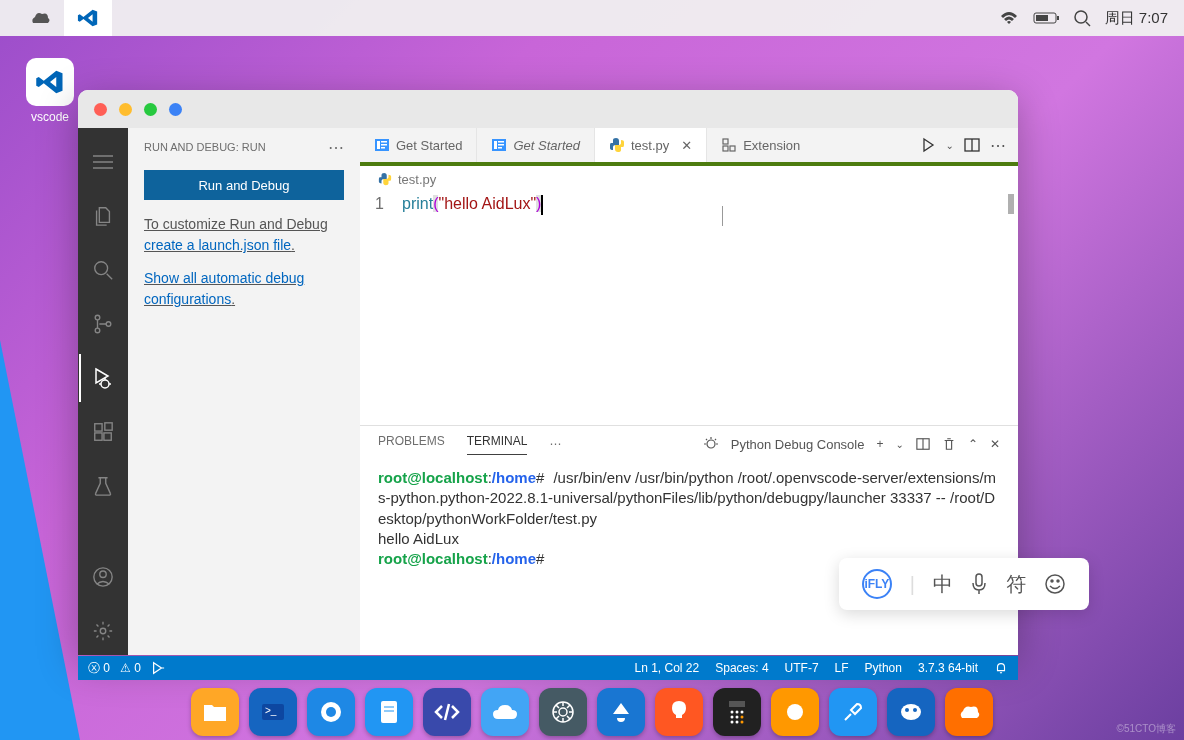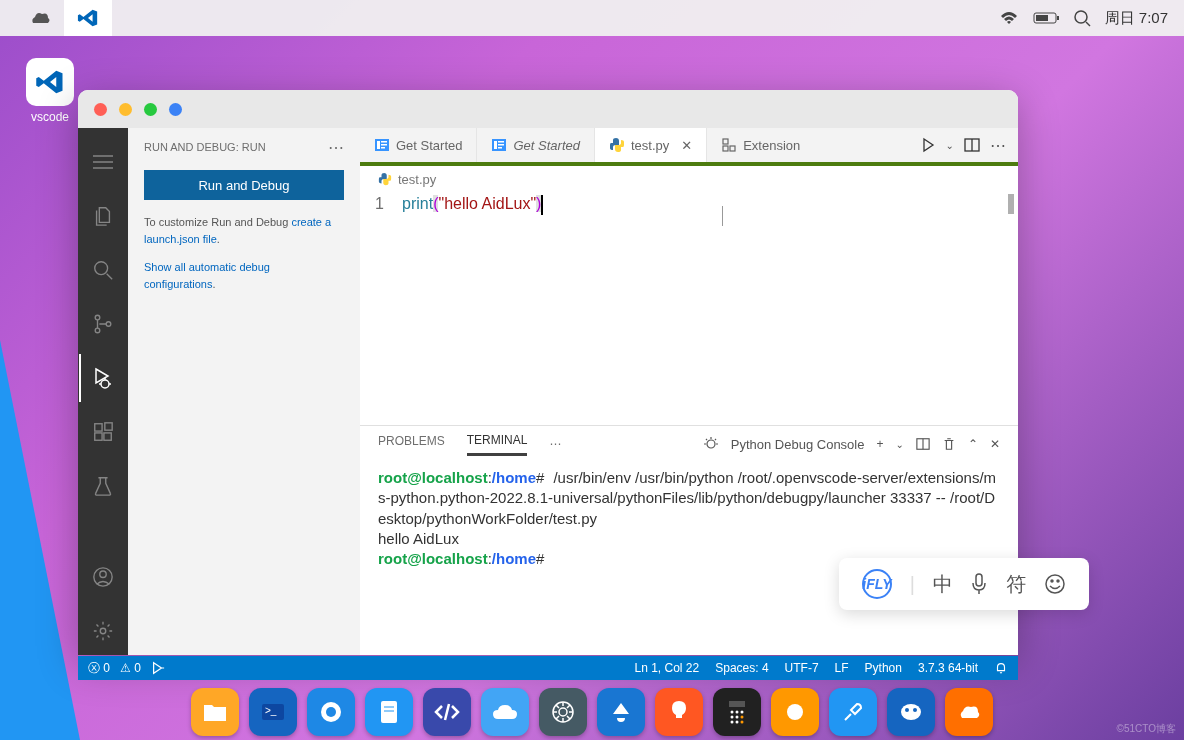--- a/index.html
+++ b/index.html
@@ -31,21 +31,21 @@
 .vscode-body { flex: 1; display: flex; }
 .activity-bar { width: 50px; background: #333333; display: flex; flex-direction: column; align-items: center; padding-top: 10px; gap: 6px; }
 .activity-item { width: 48px; height: 48px; display: flex; align-items: center; justify-content: center; color: #858585; cursor: pointer; position: relative; }
 .activity-item.active { color: #fff; }
 .activity-item.active::before { content: ''; position: absolute; left: 0; top: 0; bottom: 0; width: 2px; background: #fff; }
 .activity-spacer { flex: 1; }
 
 .sidebar { width: 232px; background: #f3f3f3; display: flex; flex-direction: column; }
 .sidebar-header { height: 38px; display: flex; align-items: center; padding: 0 16px; font-size: 11px; color: #6e6e6e; justify-content: space-between; }
 .run-debug-btn { margin: 4px 16px 14px; height: 30px; background: #0e639c; color: #fff; border: none; font-size: 13px; cursor: pointer; }
-.sidebar-text { padding: 0 16px; font-size: 11px; color: #555; line-height: 1.5; margin-bottom: 12px; }
+.sidebar-text { padding: 0 16px; font-size: 14px; color: #555; line-height: 1.5; margin-bottom: 12px; text-decoration: underline; }
 .sidebar-text a { color: #0066bf; cursor: pointer; }
 
 .main-area { flex: 1; display: flex; flex-direction: column; background: #fff; }
 .tabs { height: 38px; background: #f3f3f3; display: flex; align-items: center; border-bottom: 4px solid #4d7c0f; justify-content: flex-end; }
 .tab { height: 100%; padding: 0 14px; display: flex; align-items: center; gap: 6px; font-size: 13px; color: #666; cursor: pointer; border-right: 1px solid #e5e5e5; }
 .tab.active { background: #fff; }
 .tab.italic { font-style: italic; }
 .tab-actions { margin-left: auto; display: flex; align-items: center; gap: 10px; padding: 0 12px; color: #555; }
 
 .breadcrumb { height: 26px; display: flex; align-items: center; padding: 0 18px; font-size: 13px; color: #777; gap: 6px; }
@@ -56,39 +56,39 @@
 .tok-fn { color: #267f99; }
 .tok-paren { color: #af00db; background: #e0e0e0; }
 .tok-str { color: #a31515; }
 .cursor { display: inline-block; width: 2px; height: 20px; background: #000; vertical-align: middle; }
 .mini-cursor { position: absolute; top: 14px; left: 320px; width: 1px; height: 20px; background: #999; }
 .minimap-marker { position: absolute; top: 2px; right: 4px; width: 6px; height: 20px; background: #b0b0b0; }
 
 .panel { height: 230px; border-top: 1px solid #e0e0e0; display: flex; flex-direction: column; }
 .panel-tabs { height: 36px; display: flex; align-items: center; padding: 0 18px; gap: 22px; font-size: 12px; color: #6e6e6e; }
 .panel-tab { cursor: pointer; padding-bottom: 6px; }
-.panel-tab.active { color: #333; border-bottom: 3px solid #404040; }
+.panel-tab.active { color: #333; border-bottom: 1px solid #404040; }
 .panel-right { margin-left: auto; display: flex; align-items: center; gap: 12px; color: #555; }
 .terminal-name { font-size: 13px; color: #555; }
 .terminal { flex: 1; padding: 6px 18px; font-family: Menlo, Consolas, monospace; font-size: 15px; line-height: 1.35; color: #333; word-break: break-all; }
 .term-user { color: #16a34a; font-weight: bold; }
 .term-path { color: #2563eb; font-weight: bold; }
 
 
 .status-bar { position: absolute; bottom: 60px; left: 78px; width: 940px; height: 24px; background: #007acc; color: #fff; display: flex; align-items: center; font-size: 12px; padding: 0 10px; gap: 14px; }
 .status-left { display: flex; align-items: center; gap: 10px; }
 .status-right { margin-left: auto; display: flex; align-items: center; gap: 16px; }
 
 
 .dock { position: absolute; bottom: 0; left: 70px; right: 70px; height: 56px; display: flex; align-items: center; justify-content: center; gap: 10px; }
 .dock-item { width: 48px; height: 48px; border-radius: 12px; display: flex; align-items: center; justify-content: center; font-size: 22px; color: #fff; box-shadow: 0 2px 4px rgba(0,0,0,0.25); }
 
 
 .ime-bar { position: absolute; bottom: 130px; right: 95px; width: 250px; height: 52px; background: #fff; border-radius: 8px; box-shadow: 0 4px 16px rgba(0,0,0,0.15); display: flex; align-items: center; justify-content: space-around; padding: 0 14px; color: #555; font-size: 20px; }
-.ifly-logo { width: 30px; height: 30px; border: 2px solid #3b82f6; border-radius: 50%; display: flex; align-items: center; justify-content: center; font-size: 14px; font-weight: bold; color: #3b82f6; font-style: italic; }
+.ifly-logo { width: 30px; height: 30px; border: 2px solid #3b82f6; border-radius: 50%; display: flex; align-items: center; justify-content: center; font-size: 12px; font-weight: bold; color: #3b82f6; }
 
 .watermark { position: absolute; bottom: 4px; right: 8px; font-size: 10px; color: rgba(255,255,255,0.4); }
 
 svg { display: block; }
 </style>
 </head>
 <body>
 
 <div class="menubar">
   <div class="menubar-left">

